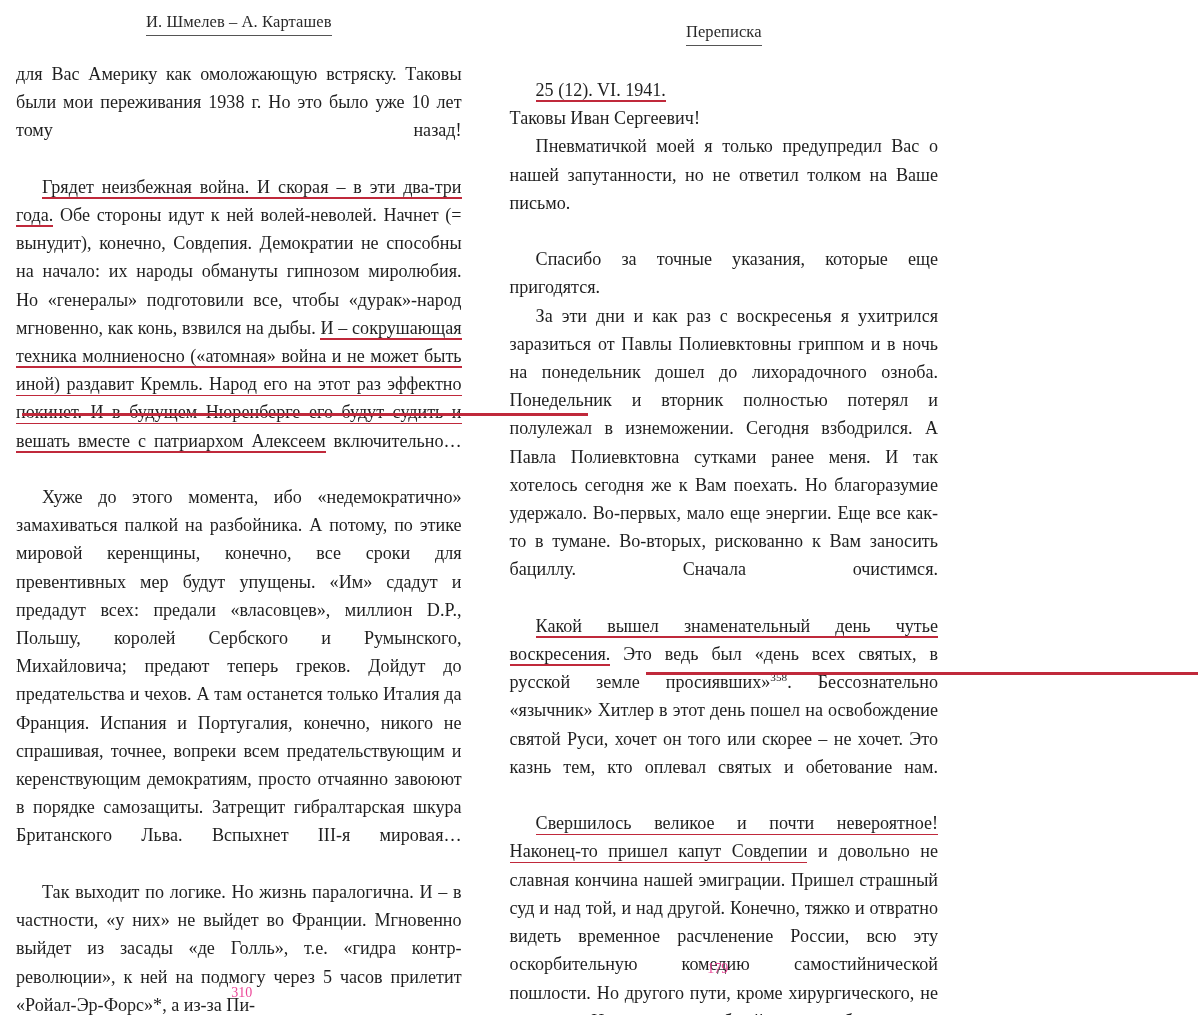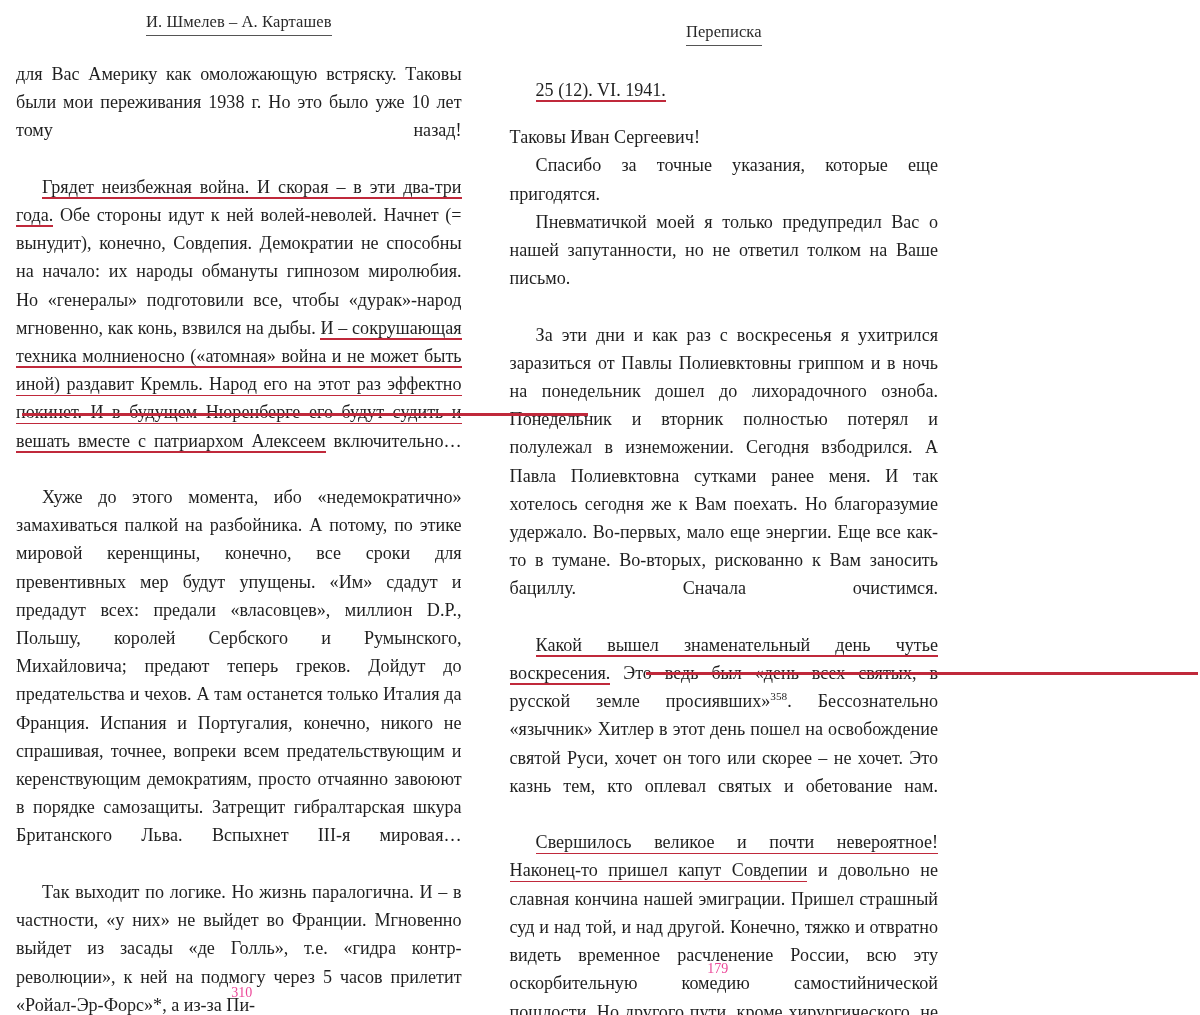--- a/index.html
+++ b/index.html
@@ -58,21 +58,21 @@
     hyphens: none;
     color: #1f1f1f;
   }
   .body-left  { margin-top: 24px; }
   .body-right { margin-top: 30px; }
 
   p.para {
     margin: 0;
     text-indent: 26px;
   }
-  p.para.noindent { text-indent: 0; margin-top: 19px; }
+  p.para.noindent { text-indent: 0; }
 
   
   p.para { text-align: justify; }
   p.para::after {
     content: "";
     display: inline-block;
     width: 100%;
   }
   p.para.flush::after { display: none; }
 
@@ -164,23 +164,23 @@
     <div class="runhead runhead-right">
       <span class="rh-text">Переписка</span>
     </div>
 
     <div class="body-col body-right">
 
       <p class="para flush" style="margin-bottom:0"><span class="u-red">25 (12). VI. 1941.</span></p>
 
       <p class="para noindent flush">Таковы Иван Сергеевич!</p>
 
+      <p class="para">Пневматичкой моей я только предупредил Вас о нашей запутанности, но не ответил толком на Ваше письмо.</p>
+
       <p class="para flush">Спасибо за точные указания, которые еще пригодятся.</p>
-
-      <p class="para">Пневматичкой моей я только предупредил Вас о нашей запутанности, но не ответил толком на Ваше письмо.</p>
 
 
       <p class="para">За эти дни и как раз с воскресенья я ухитрился заразиться от Павлы Полиевктовны гриппом и в ночь на понедельник дошел до лихорадочного озноба. Понедельник и вторник полностью потерял и полулежал в изнеможении. Сегодня взбодрился. А Павла Полиевктовна сутками ранее меня. И так хотелось сегодня же к Вам поехать. Но благоразумие удержало. Во-первых, мало еще энергии. Еще все как-то в тумане. Во-вторых, рискованно к Вам заносить бациллу. Сначала очистимся.</p>
 
       <p class="para"><span class="u-red">Какой вышел знаменательный день чутье воскресения.</span><span> Это ведь был «день всех святых, в русской земле просиявших»</span><sup class="fn">358</sup><span>. Бессознательно «язычник» Хитлер в этот день пошел на освобождение святой Руси, хочет он того или скорее – не хочет. Это казнь тем, кто оплевал святых и обетование нам.</span></p>
 
       <p class="para flush"><span class="u-red">Свершилось великое и почти невероятное! Наконец-то пришел капут Совдепии</span><span> и довольно не славная кончина нашей эмиграции. Пришел страшный суд и над той, и над другой. Конечно, тяжко и отвратно видеть временное расчленение России, всю эту оскорбительную комедию самостийнической пошлости. Но другого пути, кроме хирургического, не осталось. Народ, не способный сам освободиться от своего рабства и позора, получает освобождение в унижении интервенции, и за дорогую расплату. Опять новая жертва русского народа ради спасения гордой и неблагодарной Европы, как было при татарском иге. Им спасены были все глупые европейцы. Так и теперь на башках наших ванек и васек разбита будет мировая</span></p>
     </div>
 
     <div class="folio folio-right">179</div>

